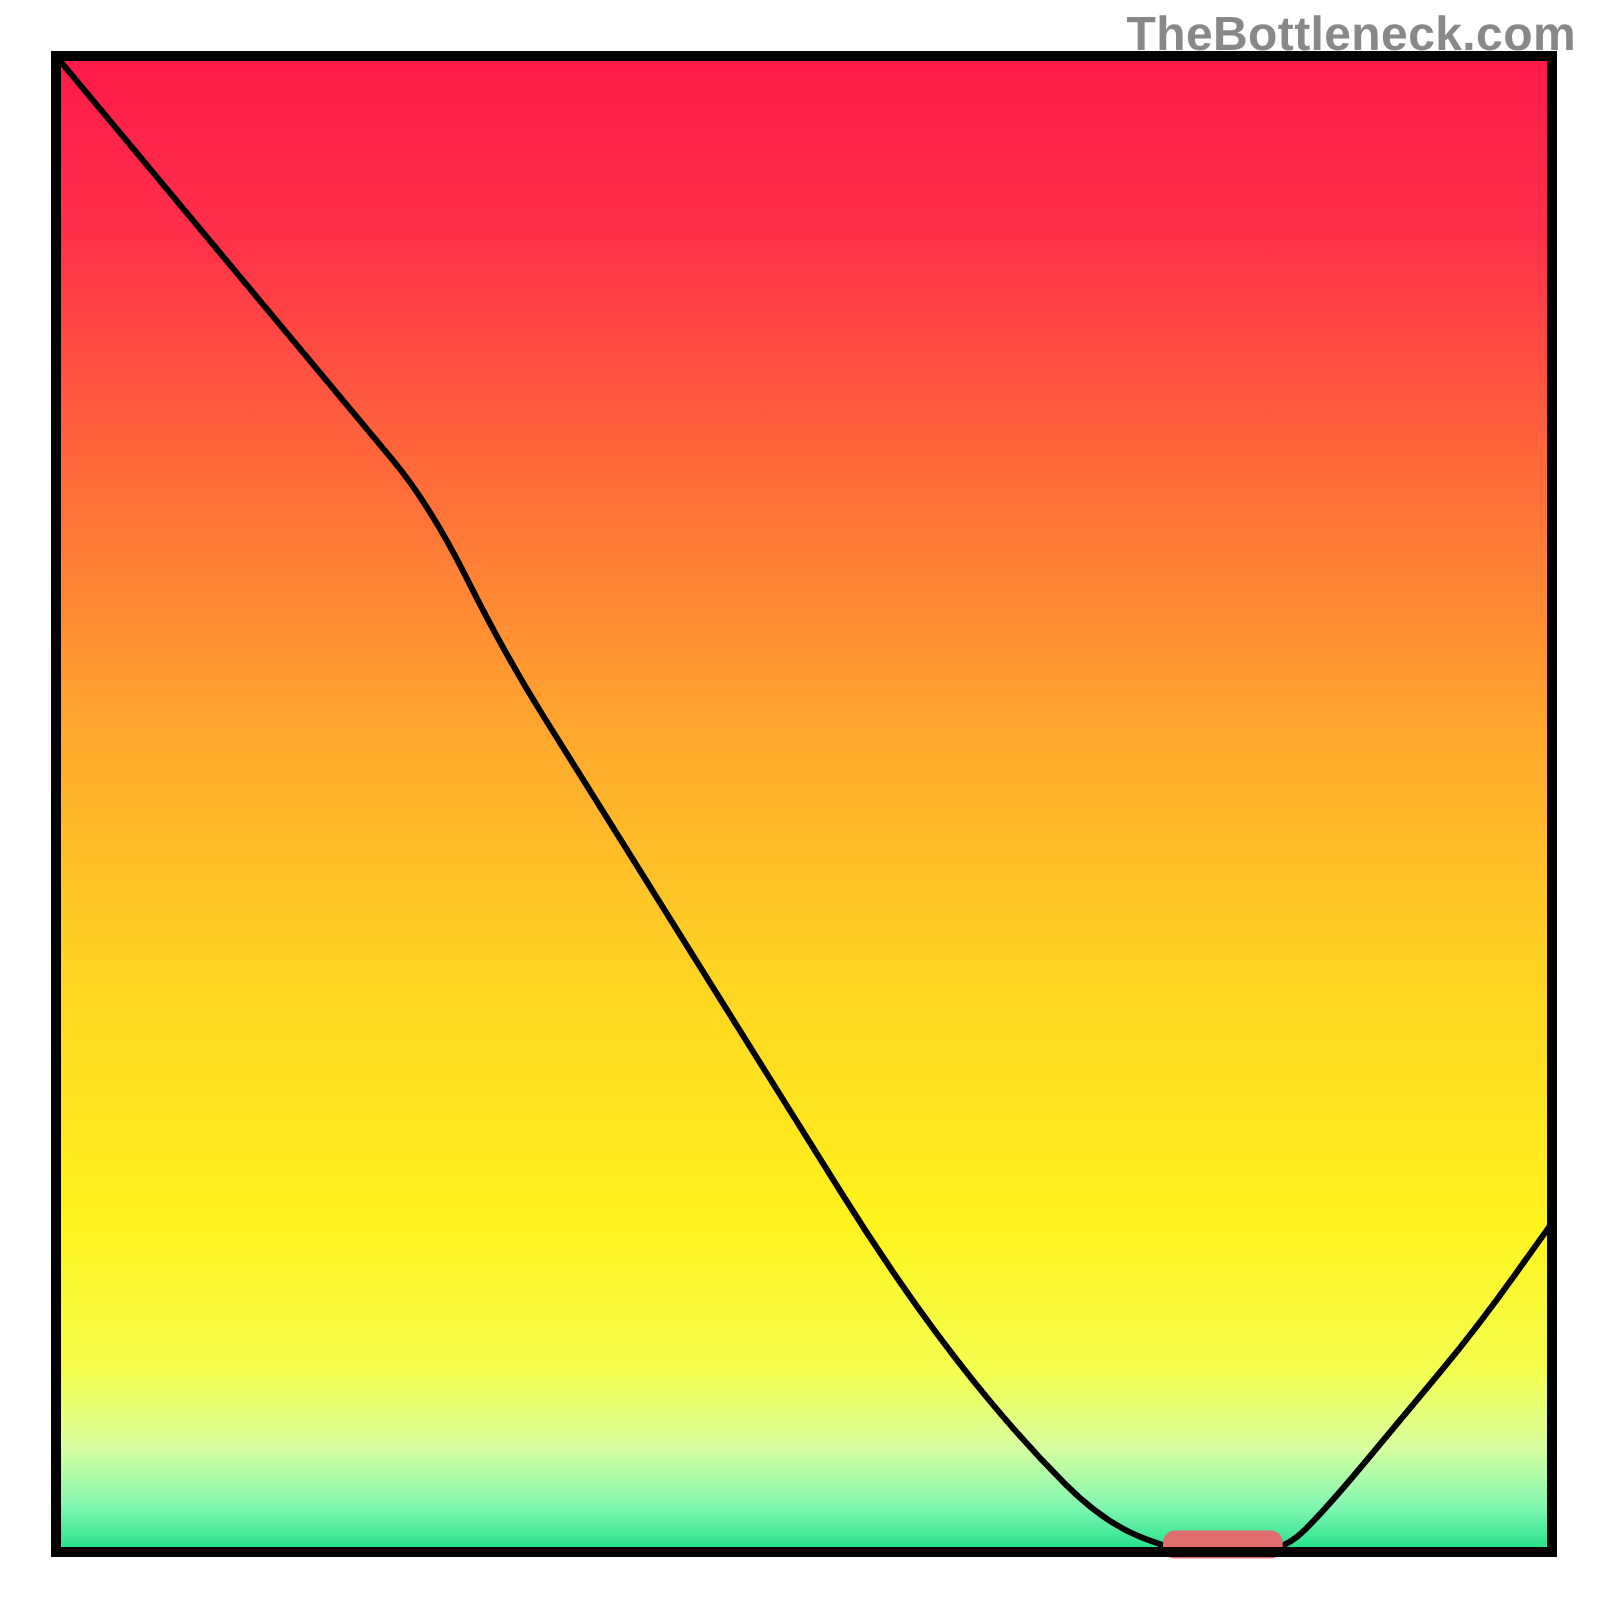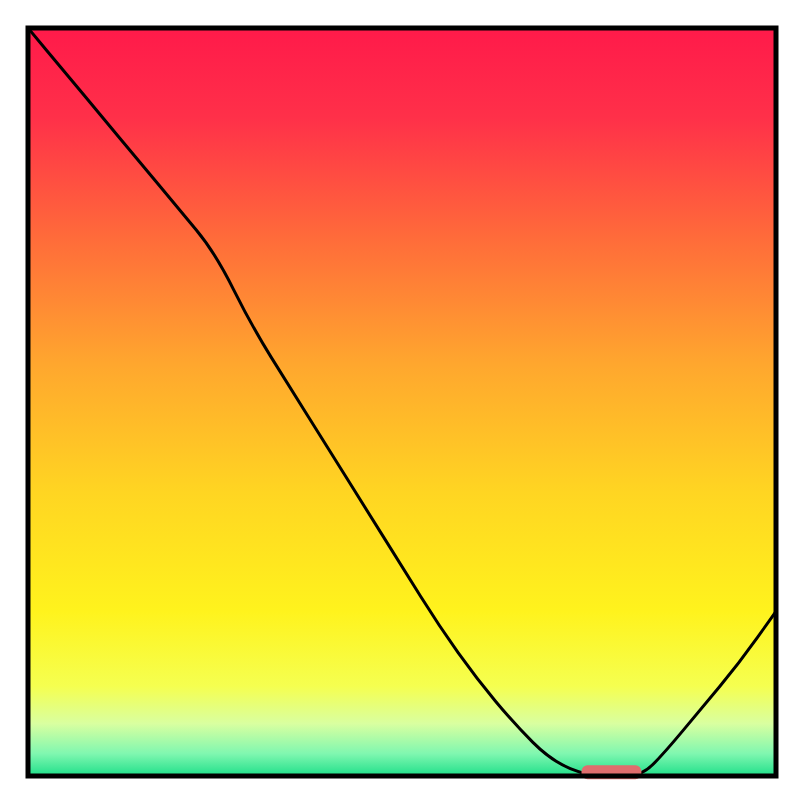--- a/index.html
+++ b/index.html
@@ -27,20 +27,21 @@
     user-select: none;
   }
   svg {
     display: block;
   }
 </style>
 </head>
 <body>
 
 <div class="frame">
+  <div class="watermark">TheBottleneck.com</div>
 
   <svg id="chart-svg" width="800" height="800" viewBox="0 0 800 800">
     <defs>
       <linearGradient id="bg-grad" x1="0" y1="0" x2="0" y2="1">
           <stop offset="0%" stop-color="#ff1a4a"></stop>
           <stop offset="12%" stop-color="#ff3049"></stop>
           <stop offset="28.000000000000004%" stop-color="#ff6b3a"></stop>
           <stop offset="45%" stop-color="#ffa72e"></stop>
           <stop offset="62%" stop-color="#ffd522"></stop>
           <stop offset="78%" stop-color="#fff31d"></stop>

